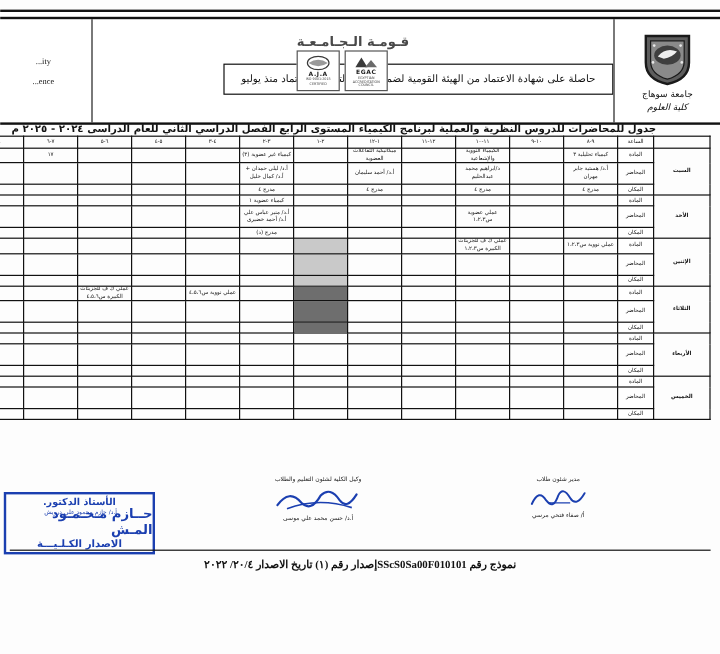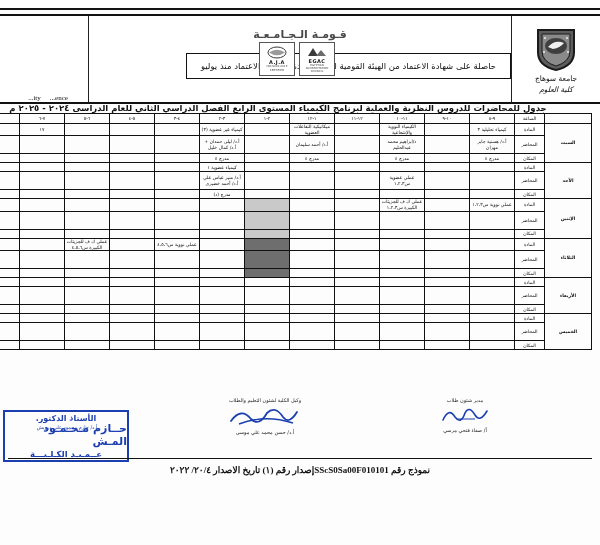--- a/index.html
+++ b/index.html
@@ -65,22 +65,22 @@
     width:34px;height:32px;border:1px solid #555;background:#fff;
     display:flex;flex-direction:column;align-items:center;justify-content:center;
     overflow:hidden;
   }
   .logo-cap{font-size:5px;font-weight:bold;color:#222;letter-spacing:.5px;}
   .logo-sub{font-size:2.8px;color:#444;line-height:1.15;text-align:center;}
   .logo-img{width:22px;height:13px;}
 
   .hdr-left{
     width:72px;border-right:1px solid #222;
-    display:flex;flex-direction:row;align-items:flex-end;justify-content:center;
-    gap:9px;padding-right:4px;direction:ltr;padding-left:12px;
+    display:flex;flex-direction:column;align-items:center;justify-content:center;
+    gap:9px;padding-right:4px;direction:ltr;
   }
   .en-line{font-size:7px;color:#111;font-family:"Liberation Serif",serif;}
 
   
   .doc-title{
     position:absolute;left:0;top:103px;width:556px;
     text-align:center;font-size:8.5px;font-weight:bold;color:#111;
     letter-spacing:-0.2px;
   }
 
@@ -539,21 +539,21 @@
         <path d="M14 19 Q40 9 68 18" fill="none" stroke="#1b3fb0" stroke-width="1.4"></path>
       </svg>
       <div class="name">أ.د/ حسن محمد علي موسى</div>
     </div>
 
   </div>
 
   <div class="stamp">
     <div class="l1">الأستاذ الدكتور.</div>
     <div class="l2">حــازم مـحـمـود المـش</div>
-    <div class="l3">عــمـيـد الكـلـيـــة</div>
+    <div class="l3">الاصدار الكـلـيـــة</div>
   </div>
   <div class="stamp-hand">أ.د/ حازم محمود علي درويش</div>
 
   <div class="formline">
     <span>نموذج رقم SScS0Sa00F010101إصدار رقم (١) تاريخ الاصدار ٢٠/٤/ ٢٠٢٢</span>
   </div>
 
 </div>
 
 </body></html>

